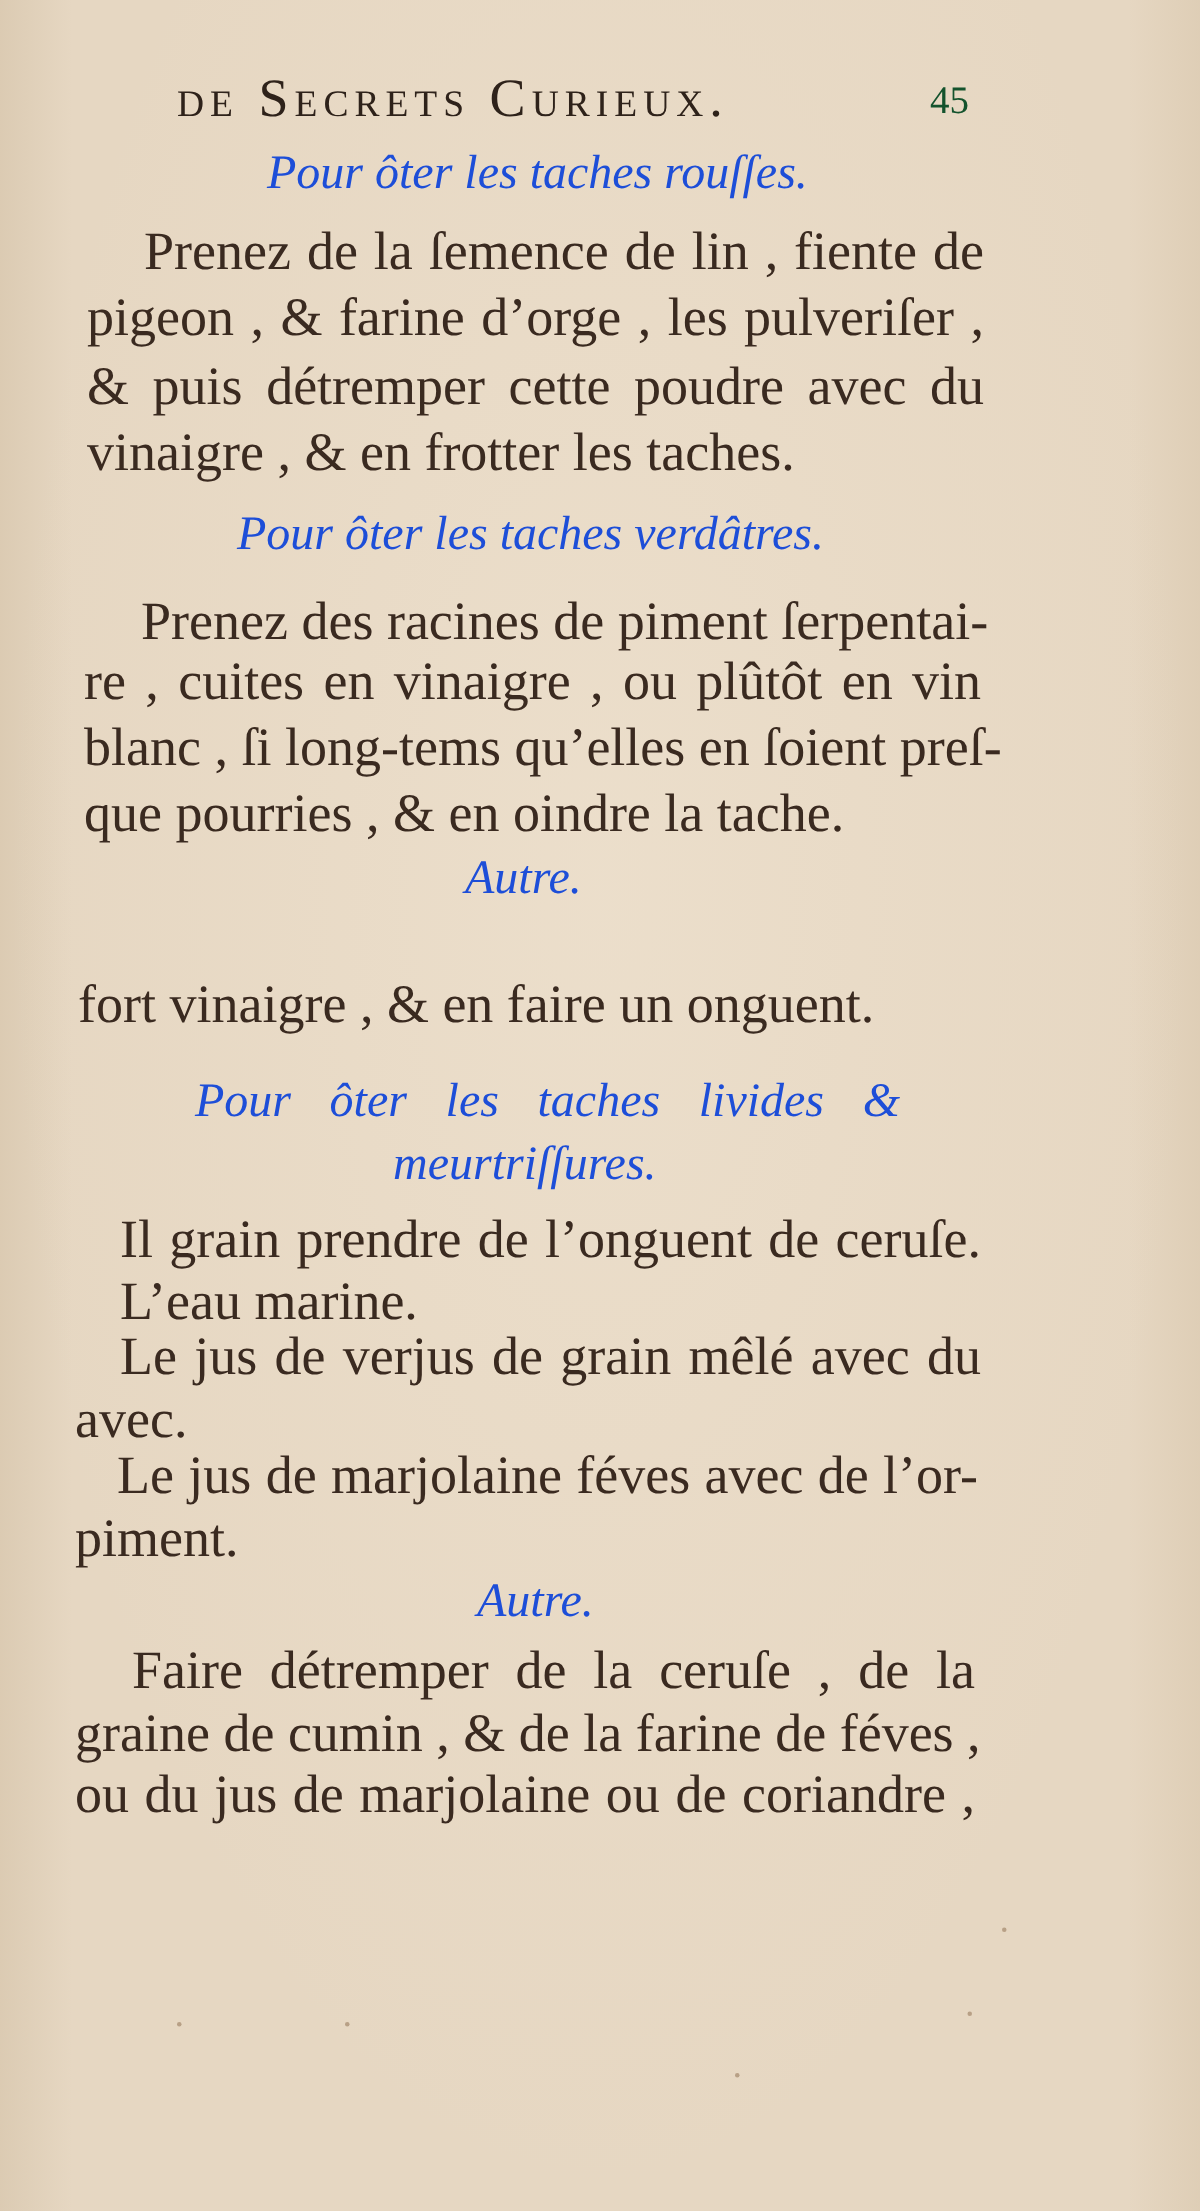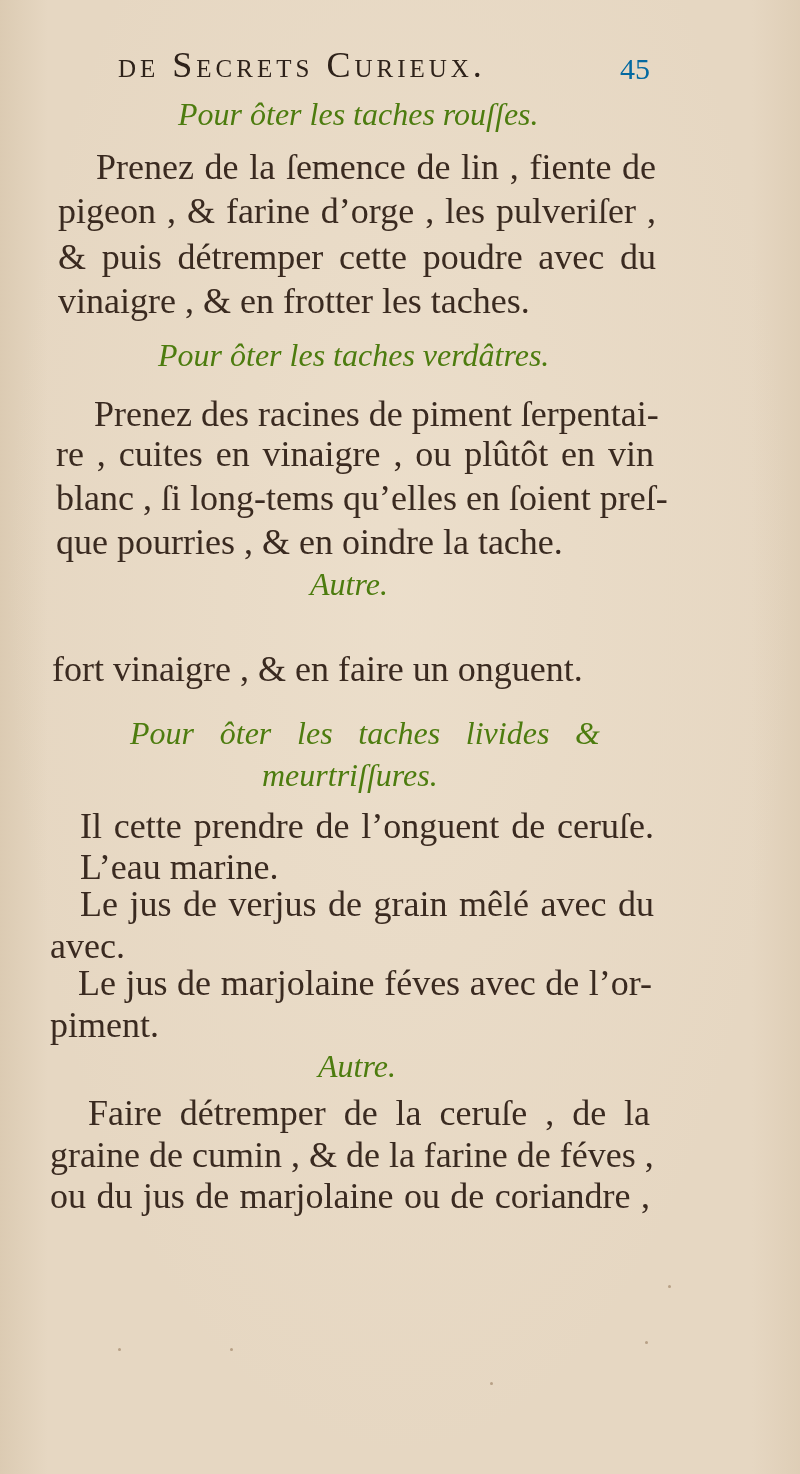--- a/index.html
+++ b/index.html
@@ -12,22 +12,22 @@
     font-family: "DejaVu Serif", "Liberation Serif", serif;
     color: #3a2a20;
     position: relative;
   }
   .page { position: absolute; left: 0; top: 0; width: 800px; height: 1474px; }
   .line { position: absolute; white-space: nowrap; font-family: "Liberation Serif", "DejaVu Serif", serif; }
   .running-head {
     left: 118px; top: 44px; font-size: 36px; letter-spacing: 4px;
     font-variant: small-caps; color: #2e221a;
   }
-  .page-number { left: 620px; top: 52px; font-size: 30px; color: #0369a1; }
-  .heading { font-style: italic; font-size: 32px; color: #4d7c0f; }
+  .page-number { left: 620px; top: 52px; font-size: 26px; color: #14532d; }
+  .heading { font-style: italic; font-size: 32px; color: #1d4ed8; }
   .body { font-size: 36px; color: #3a2a20; }
   .justify { display: block; text-align: justify; text-align-last: justify; }
   .paper-speck { position: absolute; width: 3px; height: 3px; border-radius: 50%; background: #8a6a4a; opacity: 0.5; }
 </style>
 </head>
 <body>
 
 <div class="page">
 
   <div class="line running-head">de Secrets Curieux.</div>
@@ -58,21 +58,21 @@
   <div class="line body" style="left:56px; top:521px;">que pourries , &amp; en oindre la tache.</div>
 
   <div class="line heading" style="left:310px; top:566px;">Autre.</div>
   <div class="line body" style="left:52px; top:648px;">fort vinaigre , &amp; en faire un onguent.</div>
 
   <div class="line heading" style="left:130px; top:715px; width:470px;">
       <span class="justify">Pour ôter les taches livides &amp;</span>
     </div>
   <div class="line heading" style="left:262px; top:757px;">meurtriſſures.</div>
   <div class="line body" style="left:80px; top:805px; width:574px;">
-      <span class="justify">Il cette prendre de l’onguent de ceruſe.</span>
+      <span class="justify">Il grain prendre de l’onguent de ceruſe.</span>
     </div>
   <div class="line body" style="left:80px; top:846px;">L’eau marine.</div>
   <div class="line body" style="left:80px; top:883px; width:574px;">
       <span class="justify">Le jus de verjus de grain mêlé avec du</span>
     </div>
   <div class="line body" style="left:50px; top:925px;">avec.</div>
   <div class="line body" style="left:78px; top:962px; width:574px;">
       <span class="justify">Le jus de marjolaine féves avec de l’or-</span>
     </div>
   <div class="line body" style="left:50px; top:1004px;">piment.</div>

